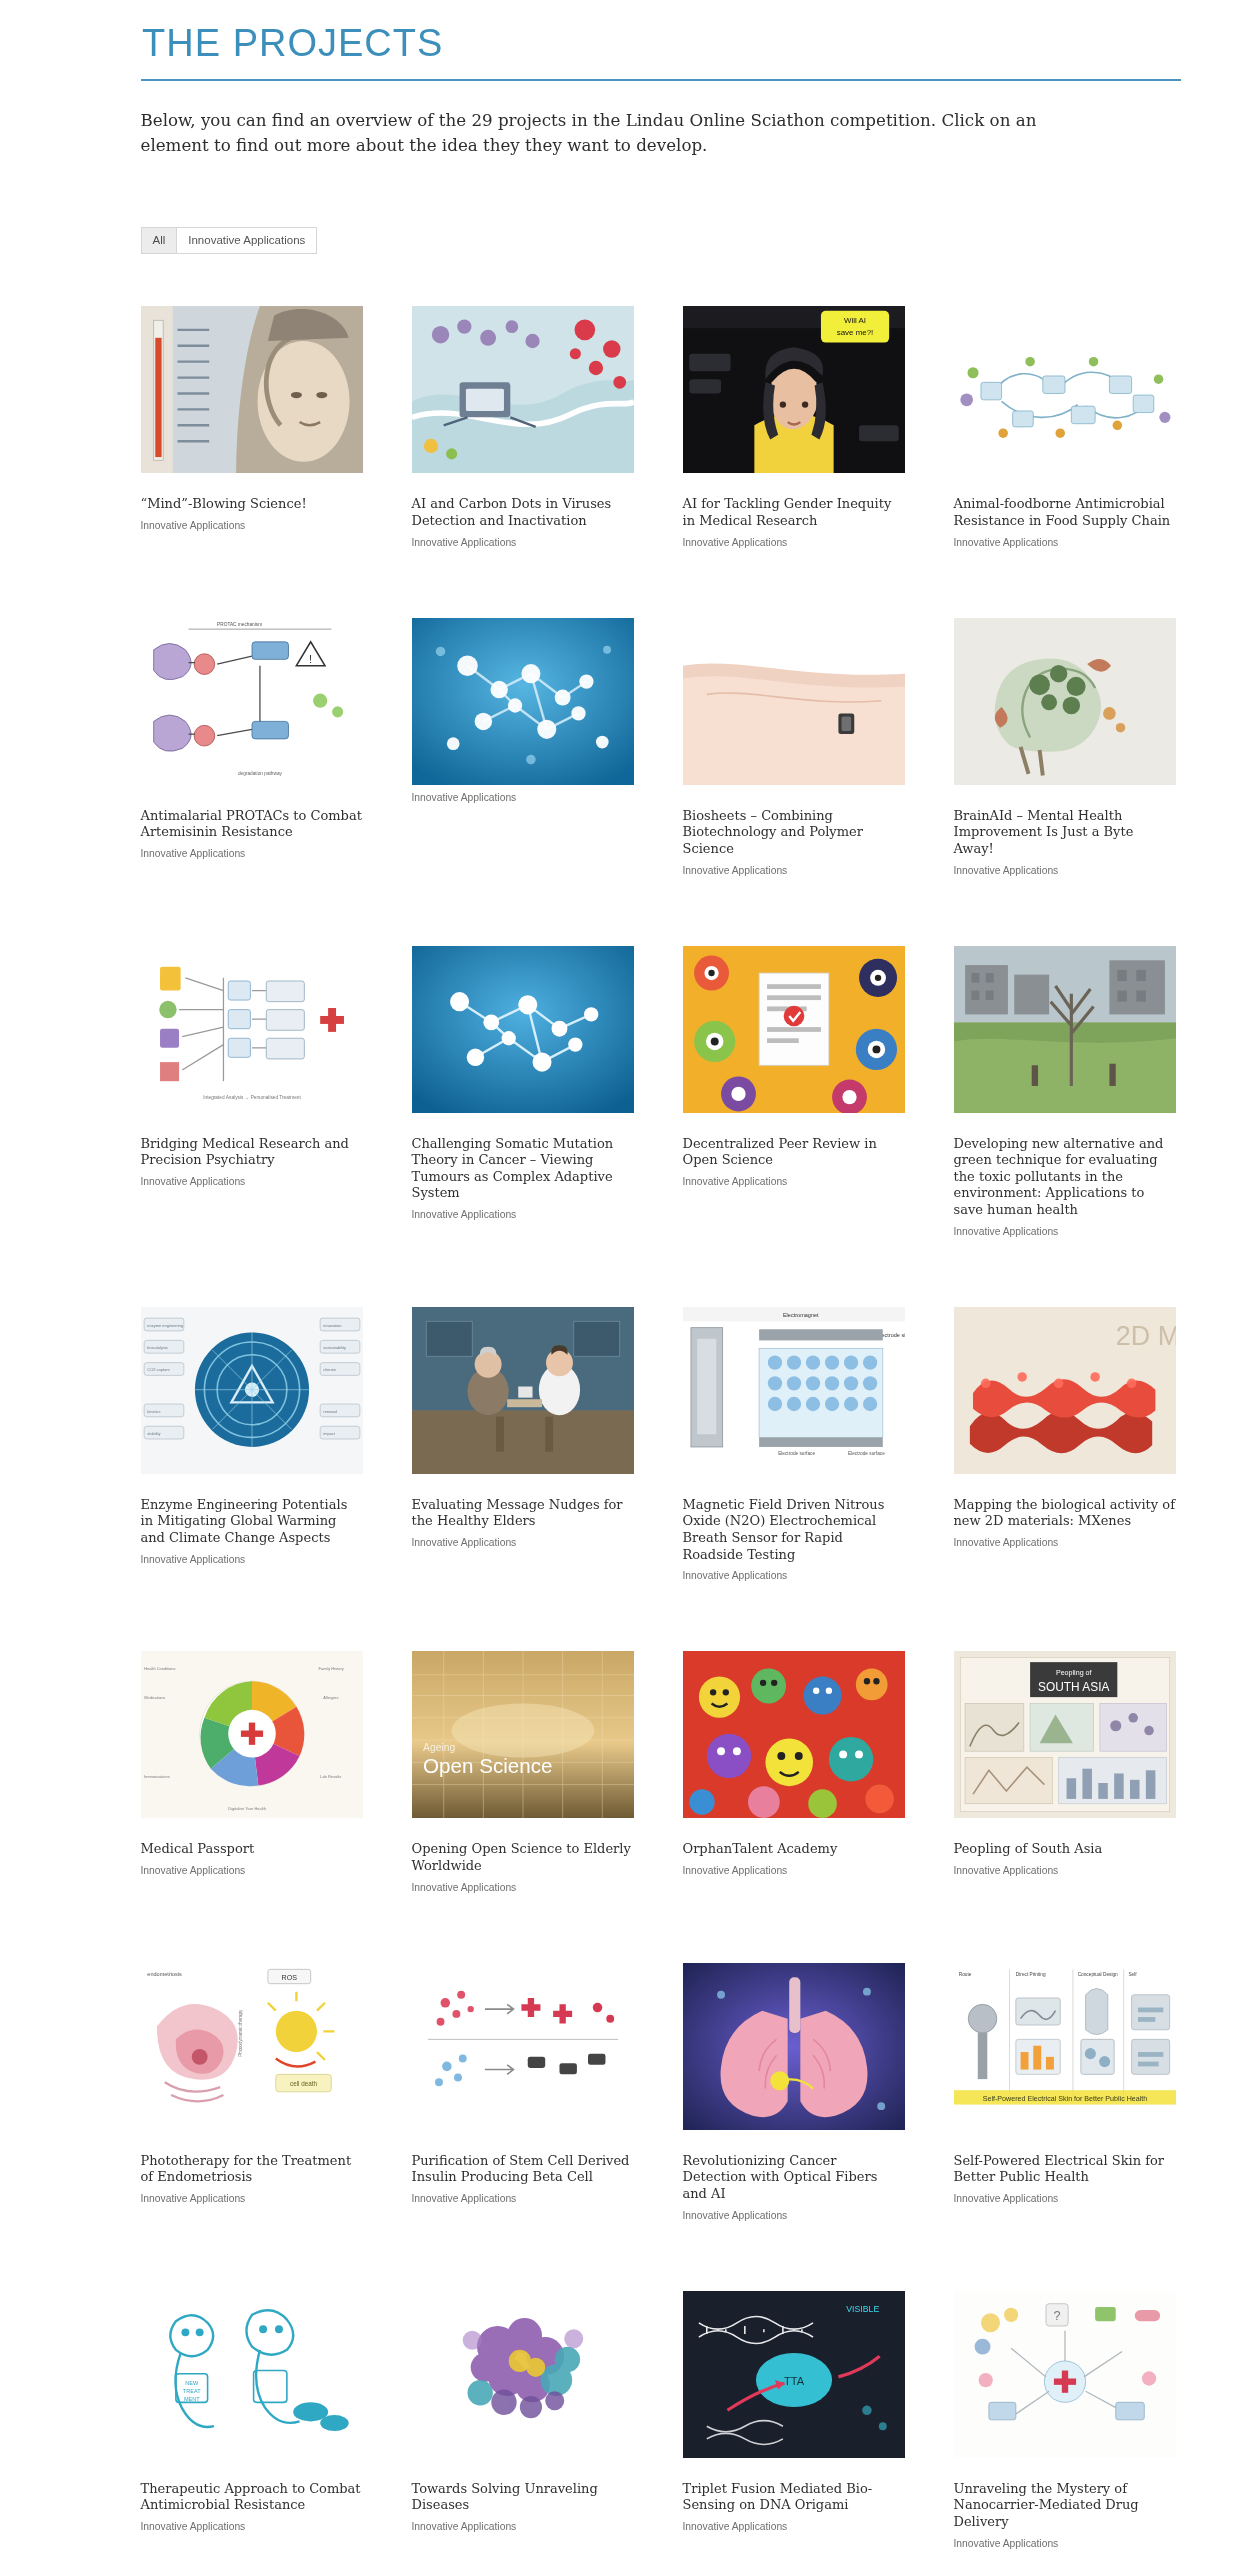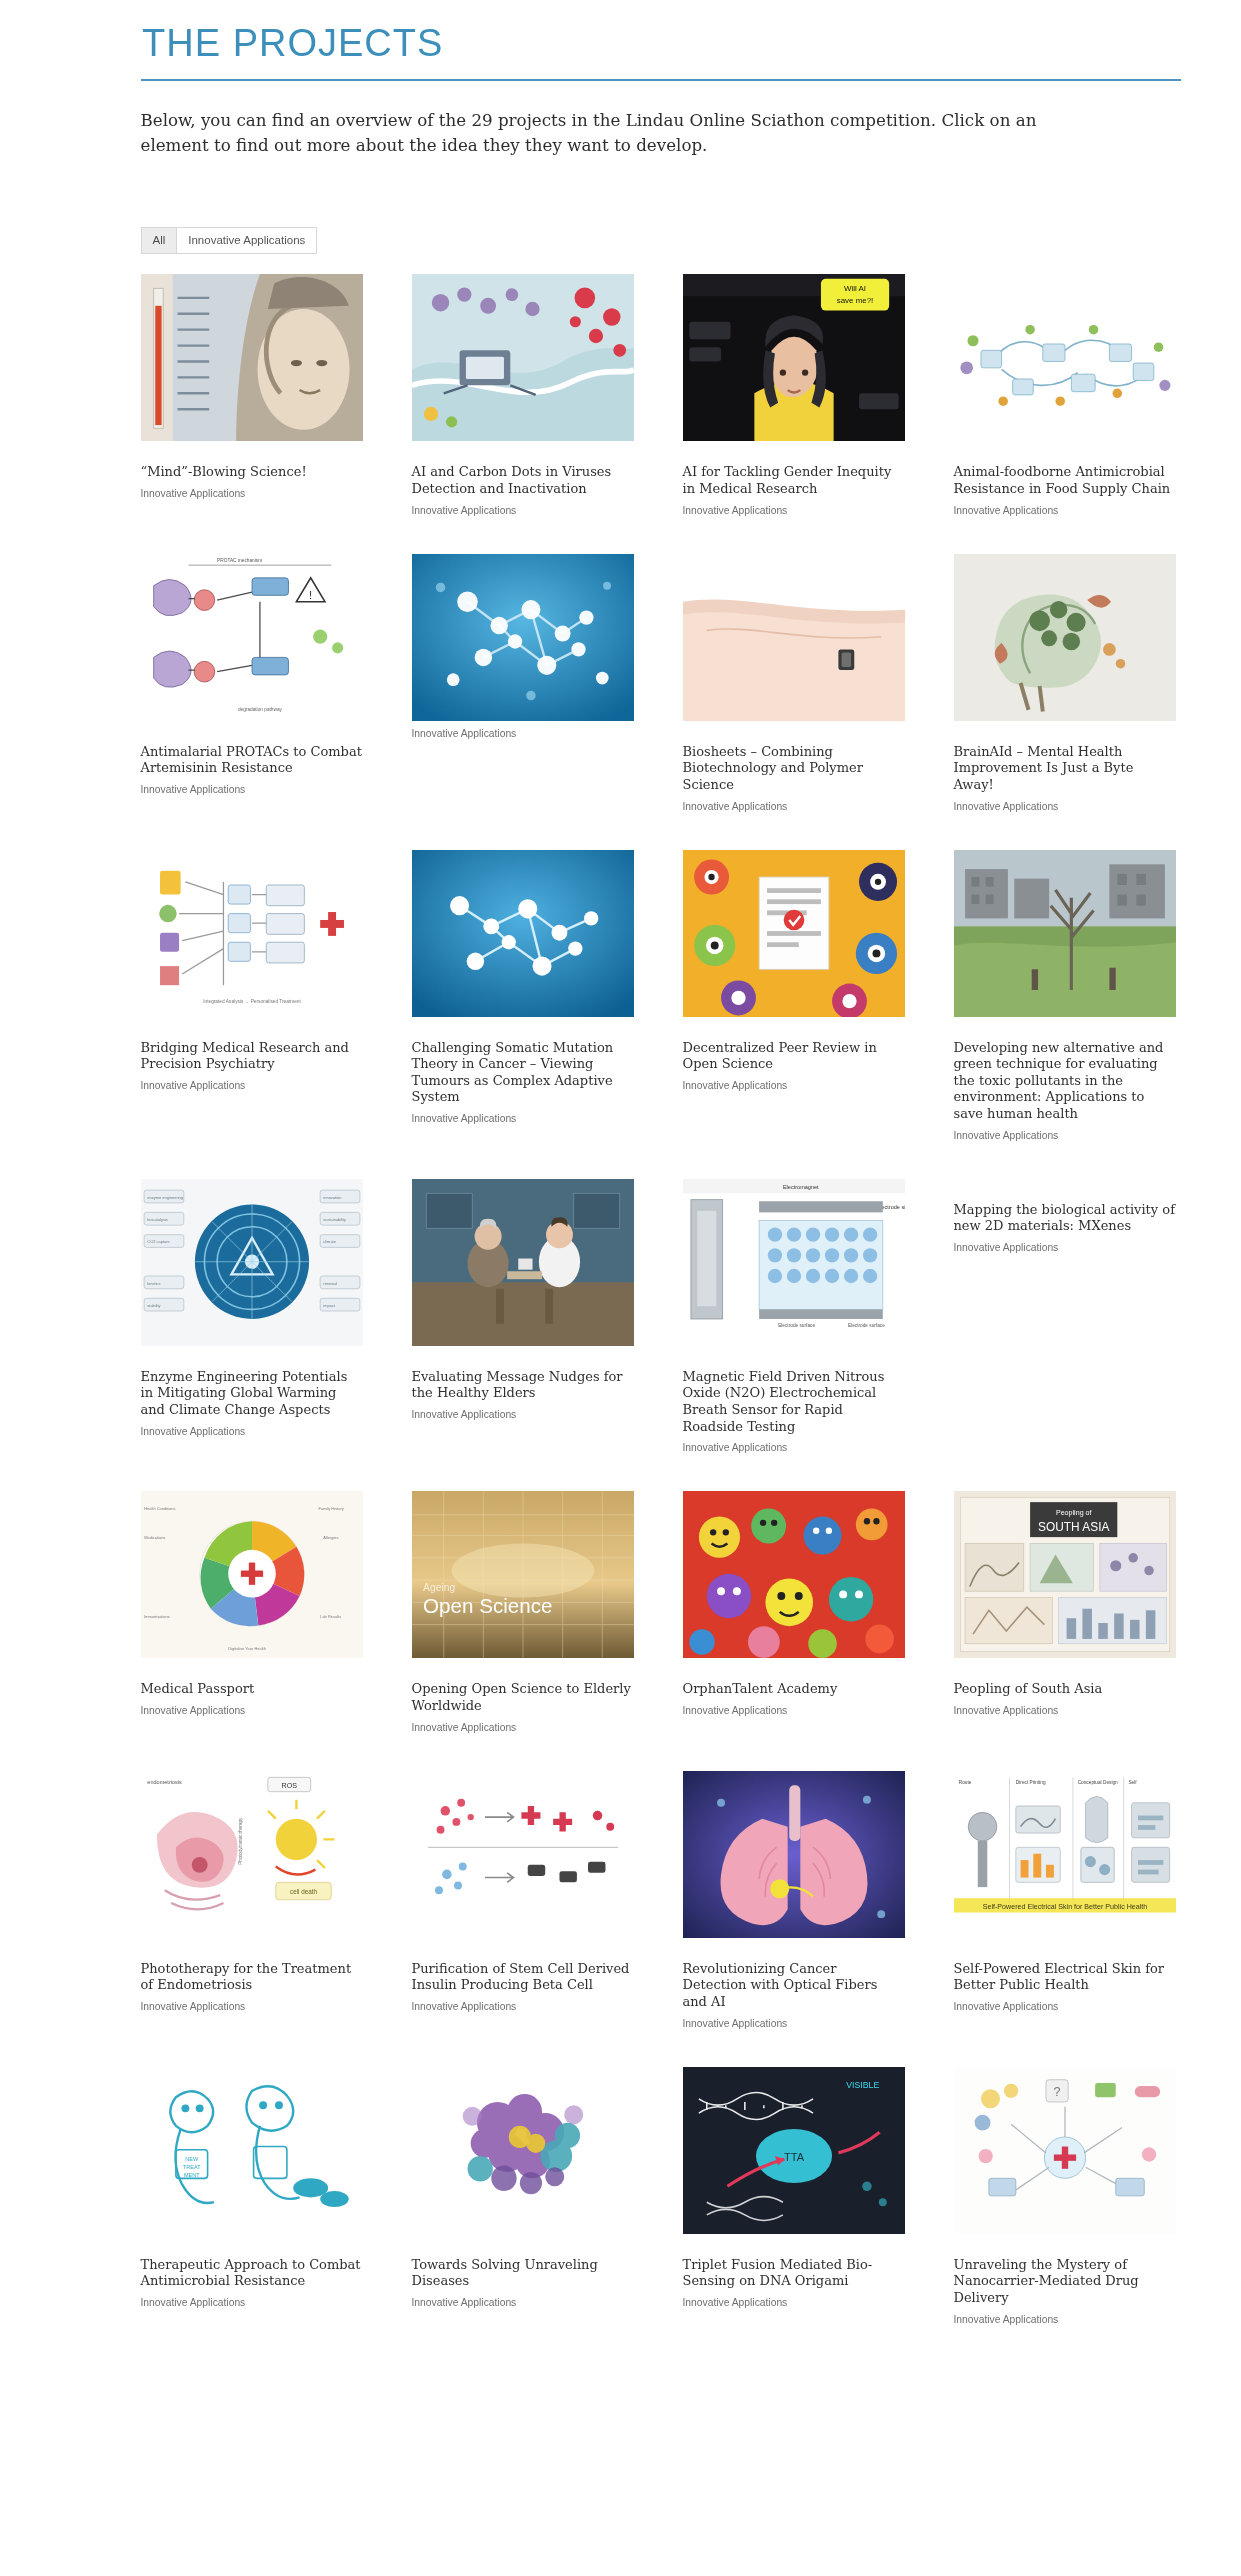--- a/index.html
+++ b/index.html
@@ -78,20 +78,21 @@
     cursor: pointer;
     text-decoration: none;
     display: block;
   }
   .thumb {
     width: 222px;
     height: 167px;
     overflow: hidden;
     position: relative;
     background: #e9e9e9;
+    margin-top: 32px;
   }
   .thumb svg { display: block; width: 222px; height: 167px; }
   .card-title {
     margin-top: 23px;
     font-family: "DejaVu Serif", serif;
     font-size: 13px;
     line-height: 1.28;
     color: #2f2f2f;
   }
   .card-cat {
@@ -593,20 +594,39 @@
     </g>
     <rect x="96" y="164" width="156" height="12" fill="#9aa3aa"></rect>
     <text x="120" y="186" font-size="6" fill="#555" font-family="Liberation Sans">Electrode surface</text>
     <text x="208" y="186" font-size="6" fill="#555" font-family="Liberation Sans">Electrode surface</text>
             </svg>
           </div>
           <div class="card-title">Magnetic Field Driven Nitrous Oxide (N2O) Electrochemical Breath Sensor for Rapid Roadside Testing</div>
           <div class="card-cat">Innovative Applications</div>
         </div>
         <div class="card">
+          <div class="thumb">
+            <svg viewBox="0 0 280 210" preserveAspectRatio="none" xmlns="http://www.w3.org/2000/svg">
+    <rect width="280" height="210" fill="#efe7da"></rect>
+    <text x="204" y="48" font-size="34" fill="#cdbfa8" font-family="Liberation Sans">2D M</text>
+    <g fill="#c0392b">
+      <path d="M20 150 q20 -30 44 -8 q22 22 48 0 q22 -22 46 0 q24 22 48 0 q20 -20 44 2 l0 30 q-20 20 -44 0 q-24 -22 -48 0 q-22 20 -46 0 q-24 -22 -48 0 q-22 20 -44 -2 Z"></path>
+    </g>
+    <g fill="#e74c3c">
+      <path d="M24 108 q20 -28 44 -6 q22 22 48 0 q22 -22 46 0 q24 22 48 0 q20 -20 44 2 l0 26 q-20 18 -44 0 q-24 -20 -48 0 q-22 18 -46 0 q-24 -20 -48 0 q-22 18 -44 -2 Z"></path>
+    </g>
+    <g fill="#ff6b5a" opacity="0.9">
+      <circle cx="40" cy="96" r="6"></circle>
+                <circle cx="86" cy="88" r="6"></circle>
+                <circle cx="132" cy="96" r="6"></circle>
+      <circle cx="178" cy="88" r="6"></circle>
+                <circle cx="224" cy="96" r="6"></circle>
+    </g>
+            </svg>
+          </div>
           <div class="card-title">Mapping the biological activity of new 2D materials: MXenes</div>
           <div class="card-cat">Innovative Applications</div>
         </div>
         <div class="card">
           <div class="thumb">
             <svg viewBox="0 0 280 210" preserveAspectRatio="none" xmlns="http://www.w3.org/2000/svg">
     <rect width="280" height="210" fill="#faf7f0"></rect>
     <circle cx="140" cy="104" r="66" fill="#ffffff" stroke="#e3ded2"></circle>
     <path d="M140 104 L140 38 A66 66 0 0 1 196 70 Z" fill="#f0b429"></path>
     <path d="M140 104 L196 70 A66 66 0 0 1 200 132 Z" fill="#e8553a"></path>

